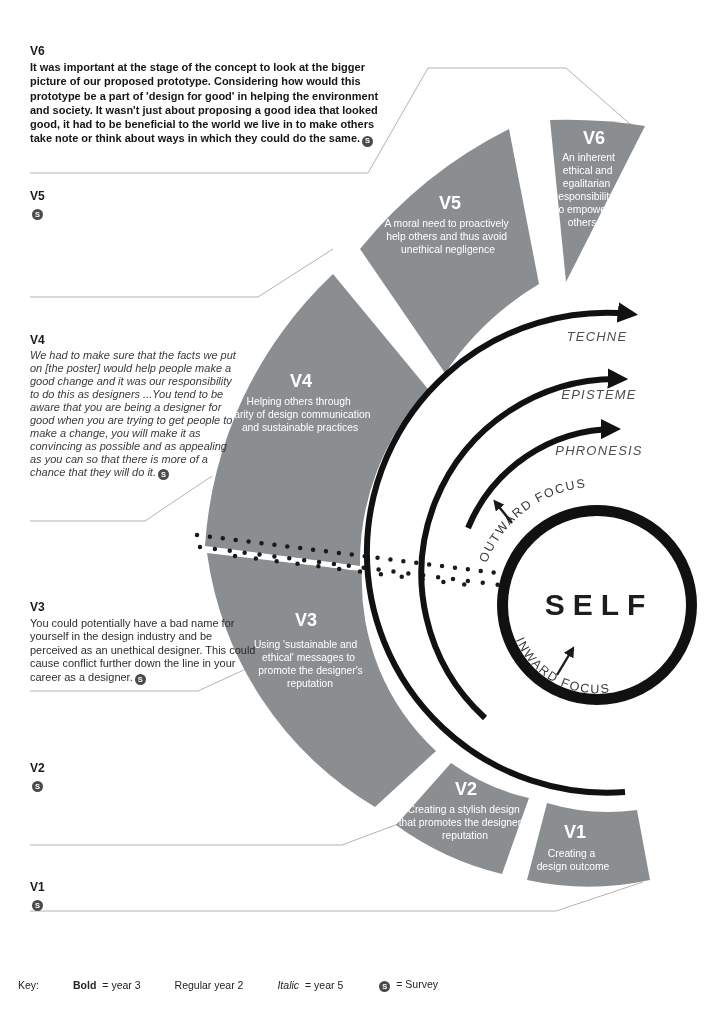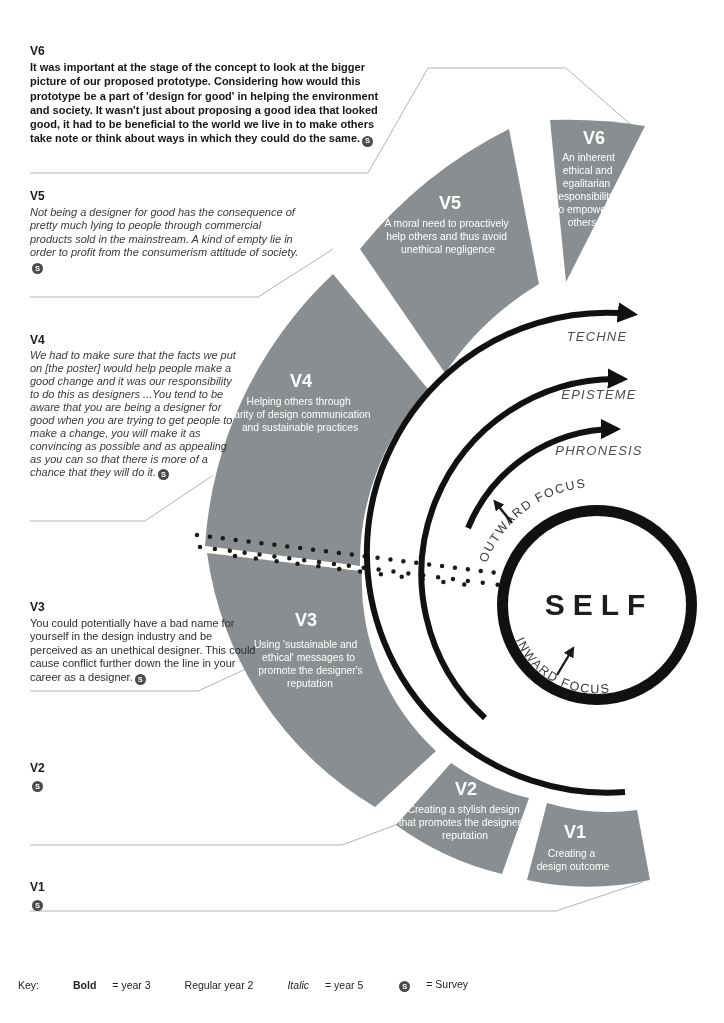--- a/index.html
+++ b/index.html
@@ -9,21 +9,21 @@
   .ann{position:absolute;font-size:11px;line-height:13.6px;color:#2e2e2e;}
   .ann .ann-h{font-weight:bold;font-size:12px;margin-bottom:2px;color:#1a1a1a;}
   .ann.bold{font-weight:bold;color:#161616;line-height:14.2px;}
   .ann.italic{font-style:italic;color:#3a3a3a;}
   .ann .ann-h{font-style:normal;}
   .sicon{display:inline-flex;align-items:center;justify-content:center;
          width:11px;height:11px;border-radius:50%;background:#4a4a4a;color:#fff;
          font-size:7.5px;font-weight:bold;font-style:normal;vertical-align:-1px;margin-left:2px;}
   .keyrow{position:absolute;left:18px;top:978px;display:flex;gap:34px;
           font-size:10.5px;color:#222;align-items:center;}
-  .keyrow .sp{margin-right:16px;}
+  .keyrow .sp{margin-right:6px;}
   
   text{font-family:"Liberation Sans", sans-serif;}
   .seg-label{font-size:18px;font-weight:bold;fill:#ffffff;}
   .seg-desc{font-size:10.3px;fill:#ffffff;}
   .arc-label{font-size:13px;font-style:italic;letter-spacing:1.2px;fill:#4d4d4d;}
   .self-label{font-size:30px;font-weight:600;letter-spacing:8px;fill:#1d1d1d;}
   .focus-label{font-size:12.5px;letter-spacing:1.6px;fill:#3a3a3a;}
 </style>
 </head>
 <body>
@@ -135,21 +135,21 @@
 
   <div class="ann bold" style="left:30px;top:44px;width:368px;">
     <div class="ann-h">V6</div>
     <span>It was important at the stage of the concept to look at the bigger picture of our proposed prototype. Considering how would this prototype be a part of 'design for good' in helping the environment and society. It wasn't just about proposing a good idea that looked good, it had to be beneficial to the world we live in to make others take note or think about ways in which they could do the same.</span><span class="sicon">
         <span>S</span>
       </span>
   </div>
 
   <div class="ann italic" style="left:30px;top:190px;width:272px;">
     <div class="ann-h">V5</div>
-    <span>Not being a designer for good has the consequence of pretty much lying to people through commercial products sold in the mainstream. A kind of empty lie in order to profit from the consumerism attitude of society.</span><span class="sicon">
+    <span class="sicon">
         <span>S</span>
       </span>
   </div>
 
   <div class="ann italic" style="left:30px;top:334px;width:208px;line-height:13px;">
     <div class="ann-h">V4</div>
     <span>We had to make sure that the facts we put on [the poster] would help people make a good change and it was our responsibility to do this as designers ...You tend to be aware that you are being a designer for good when you are trying to get people to make a change, you will make it as convincing as possible and as appealing as you can so that there is more of a chance that they will do it.</span><span class="sicon">
         <span>S</span>
       </span>
   </div>

